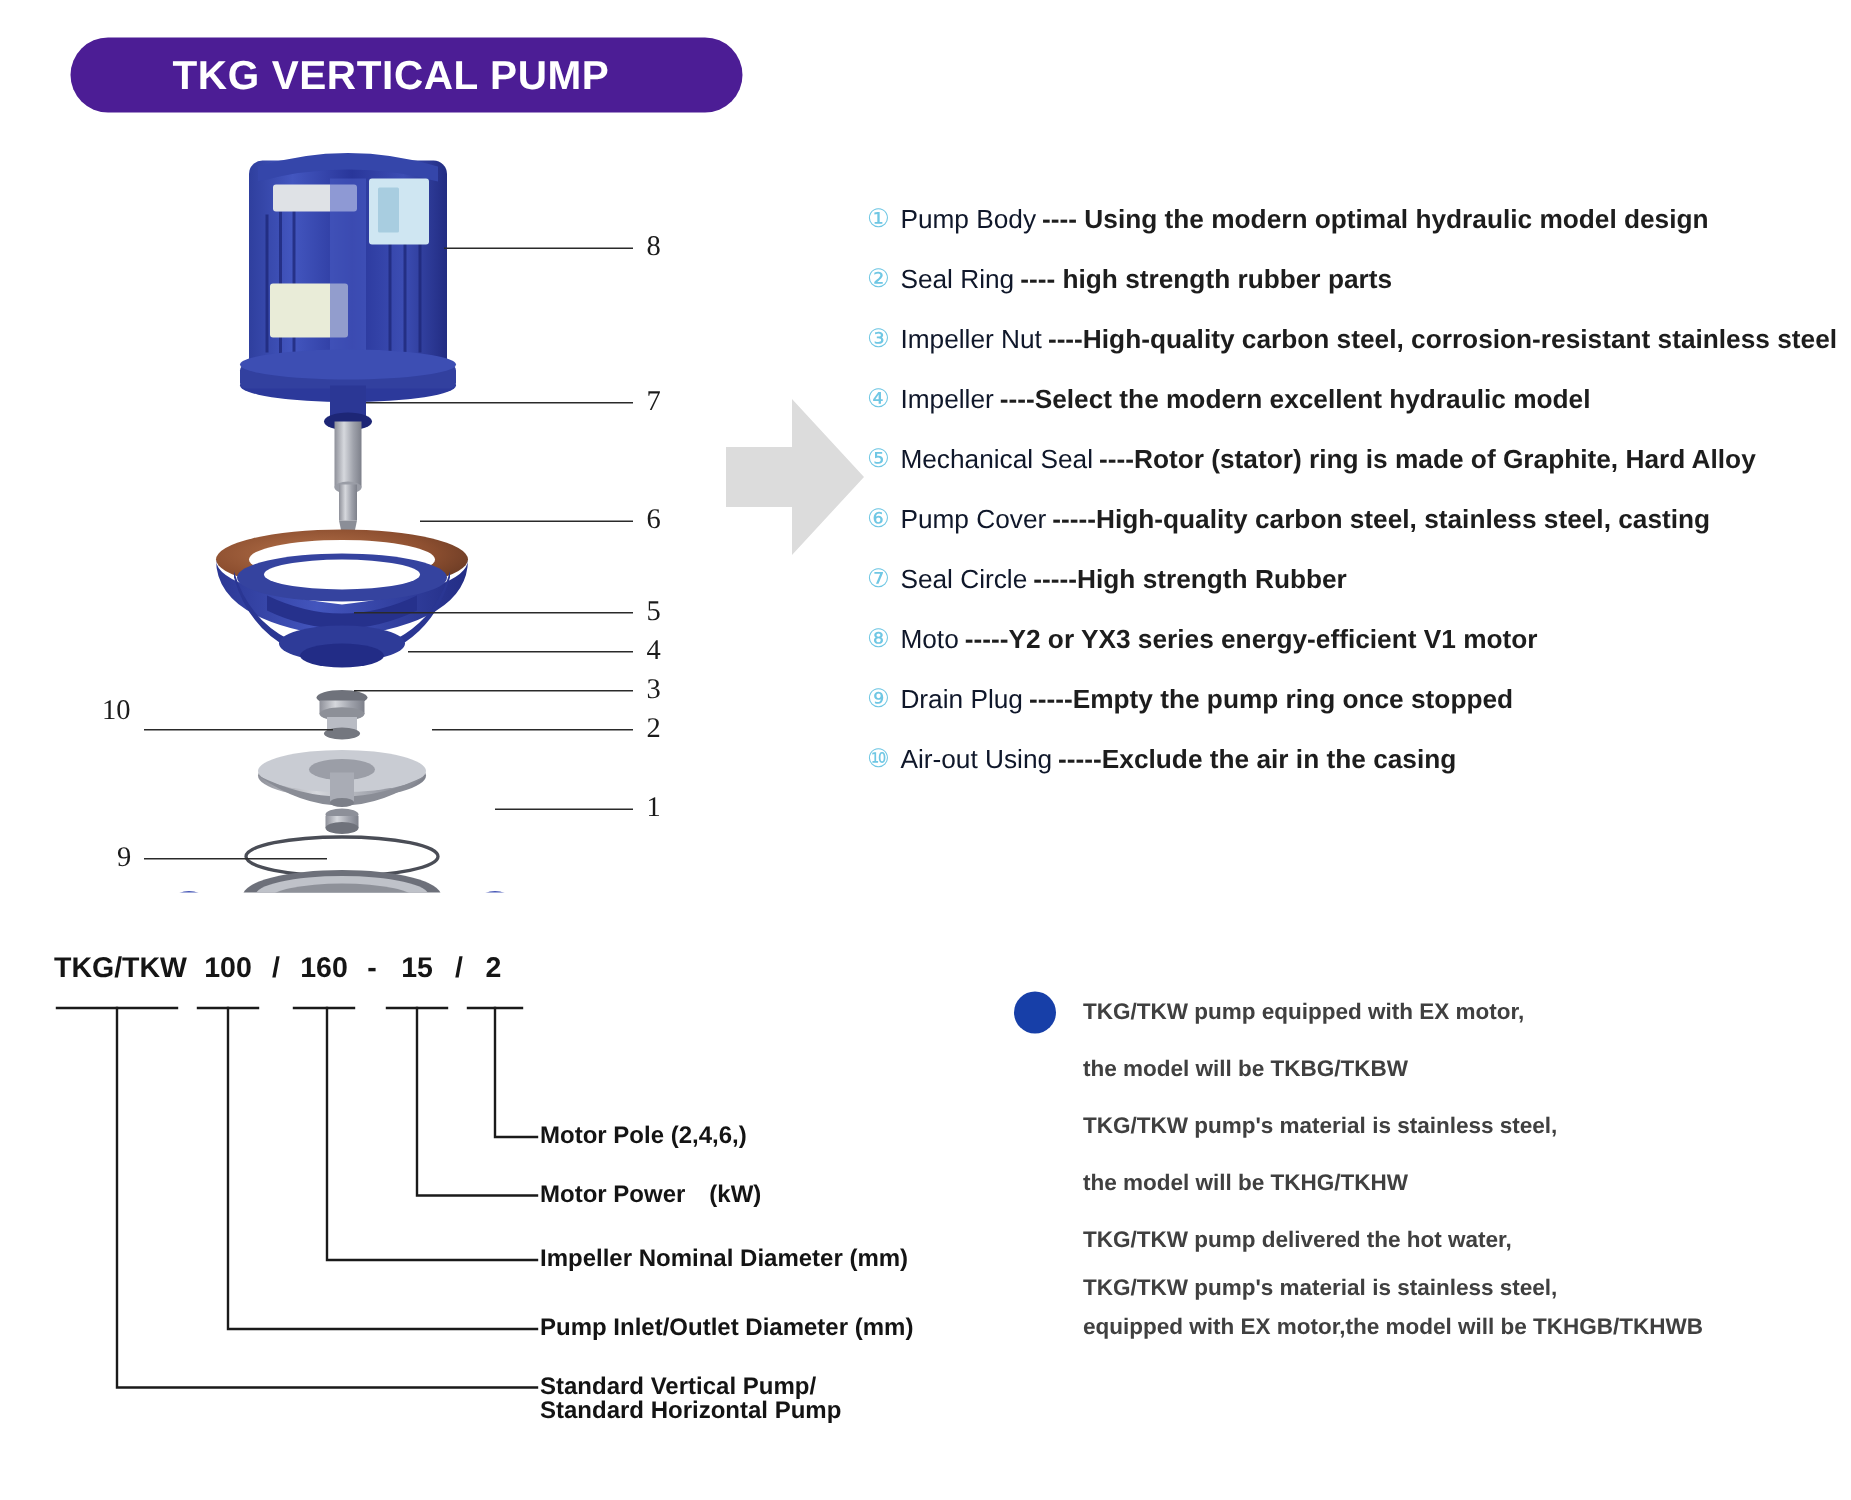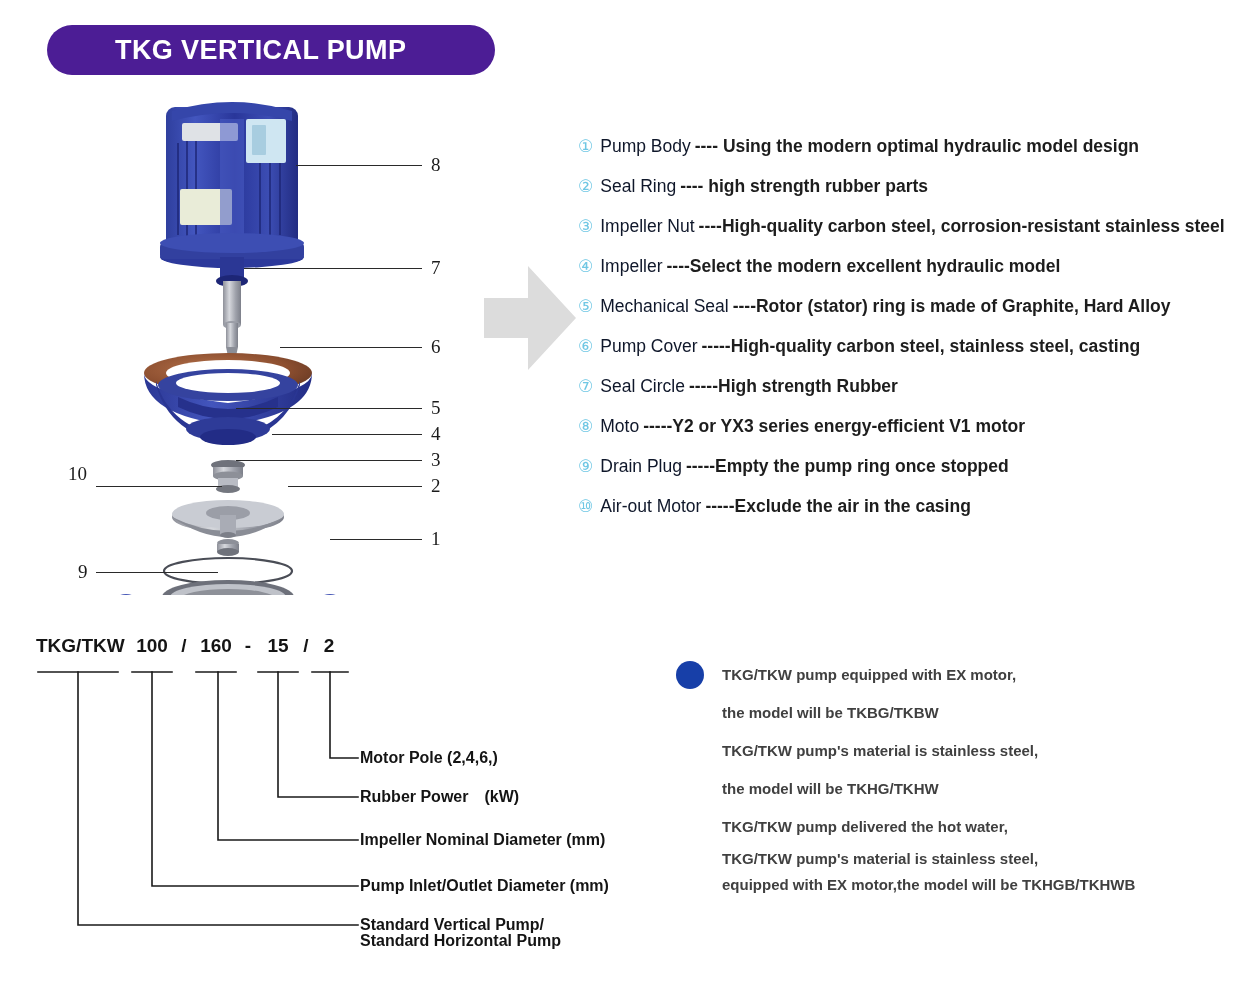--- a/index.html
+++ b/index.html
@@ -399,21 +399,21 @@
       <span class="legend-part">Moto</span>
       <span class="legend-desc">-----Y2 or YX3 series energy-efficient V1 motor</span>
     </div>
     <div class="legend-row">
       <span class="legend-index">⑨</span>
       <span class="legend-part">Drain Plug</span>
       <span class="legend-desc">-----Empty the pump ring once stopped</span>
     </div>
     <div class="legend-row">
       <span class="legend-index">⑩</span>
-      <span class="legend-part">Air-out Motor</span>
+      <span class="legend-part">Air-out Using</span>
       <span class="legend-desc">-----Exclude the air in the casing</span>
     </div>
   </div>
 
   <div id="model-breakdown">
 
     <div id="model-code-row">
       <span class="code-token" style="left:36px;  width:84px;">TKG/TKW</span>
       <span class="code-token" style="left:130px; width:44px;">100</span>
       <span class="code-sep" style="left:174px; width:20px;">/</span>
@@ -439,21 +439,21 @@
 
         <path d="M218 42 L218 210 L358 210"></path>
 
         <path d="M152 42 L152 256 L358 256"></path>
 
         <path d="M78 42 L78 295 L358 295"></path>
       </g>
     </svg>
 
     <span class="branch-label" style="left:360px; top:120px;">Motor Pole (2,4,6,)</span>
-    <span class="branch-label" style="left:360px; top:159px;">Rubber Power　(kW)</span>
+    <span class="branch-label" style="left:360px; top:159px;">Motor Power　(kW)</span>
     <span class="branch-label" style="left:360px; top:202px;">Impeller Nominal Diameter (mm)</span>
     <span class="branch-label" style="left:360px; top:248px;">Pump Inlet/Outlet Diameter (mm)</span>
     <span class="branch-label" style="left:360px; top:287px;">Standard Vertical Pump/</span>
     <span class="branch-label" style="left:360px; top:303px;">Standard Horizontal Pump</span>
   </div>
 
   <div id="variant-notes">
     <div id="variant-bullet"></div>
     <div class="note-line">TKG/TKW pump equipped with EX motor,</div>
     <div class="note-line">the model will be TKBG/TKBW</div>

